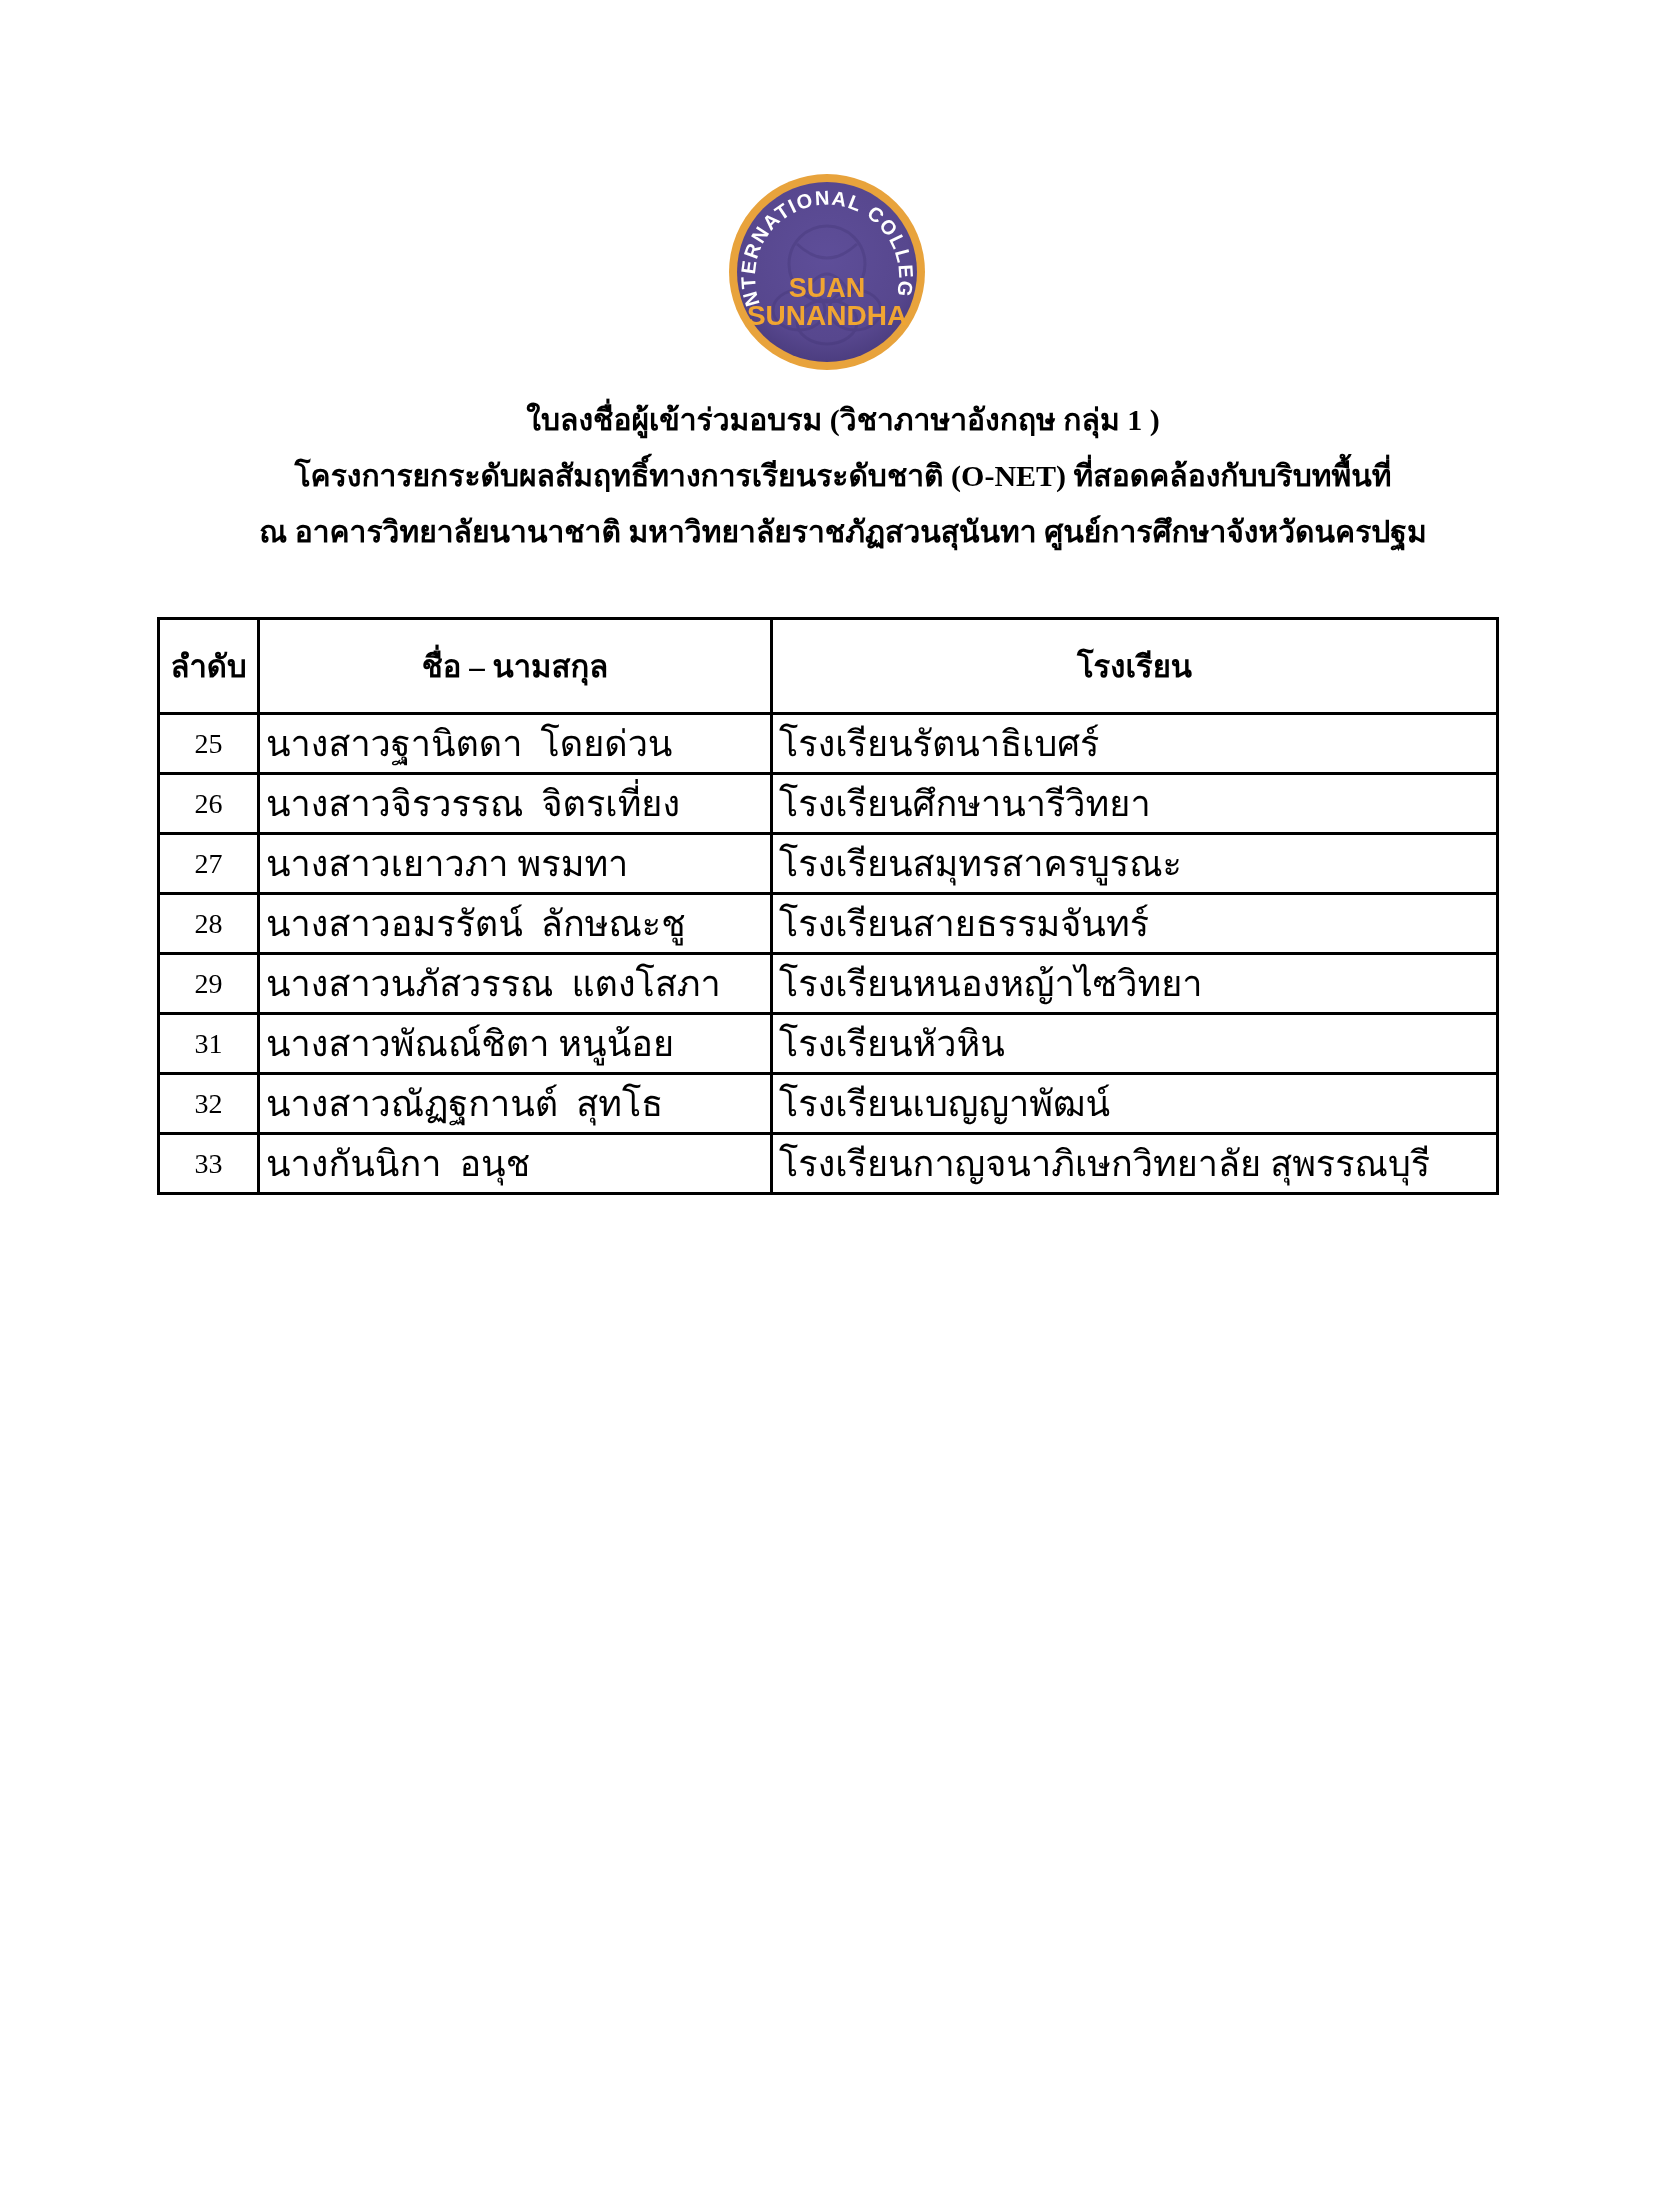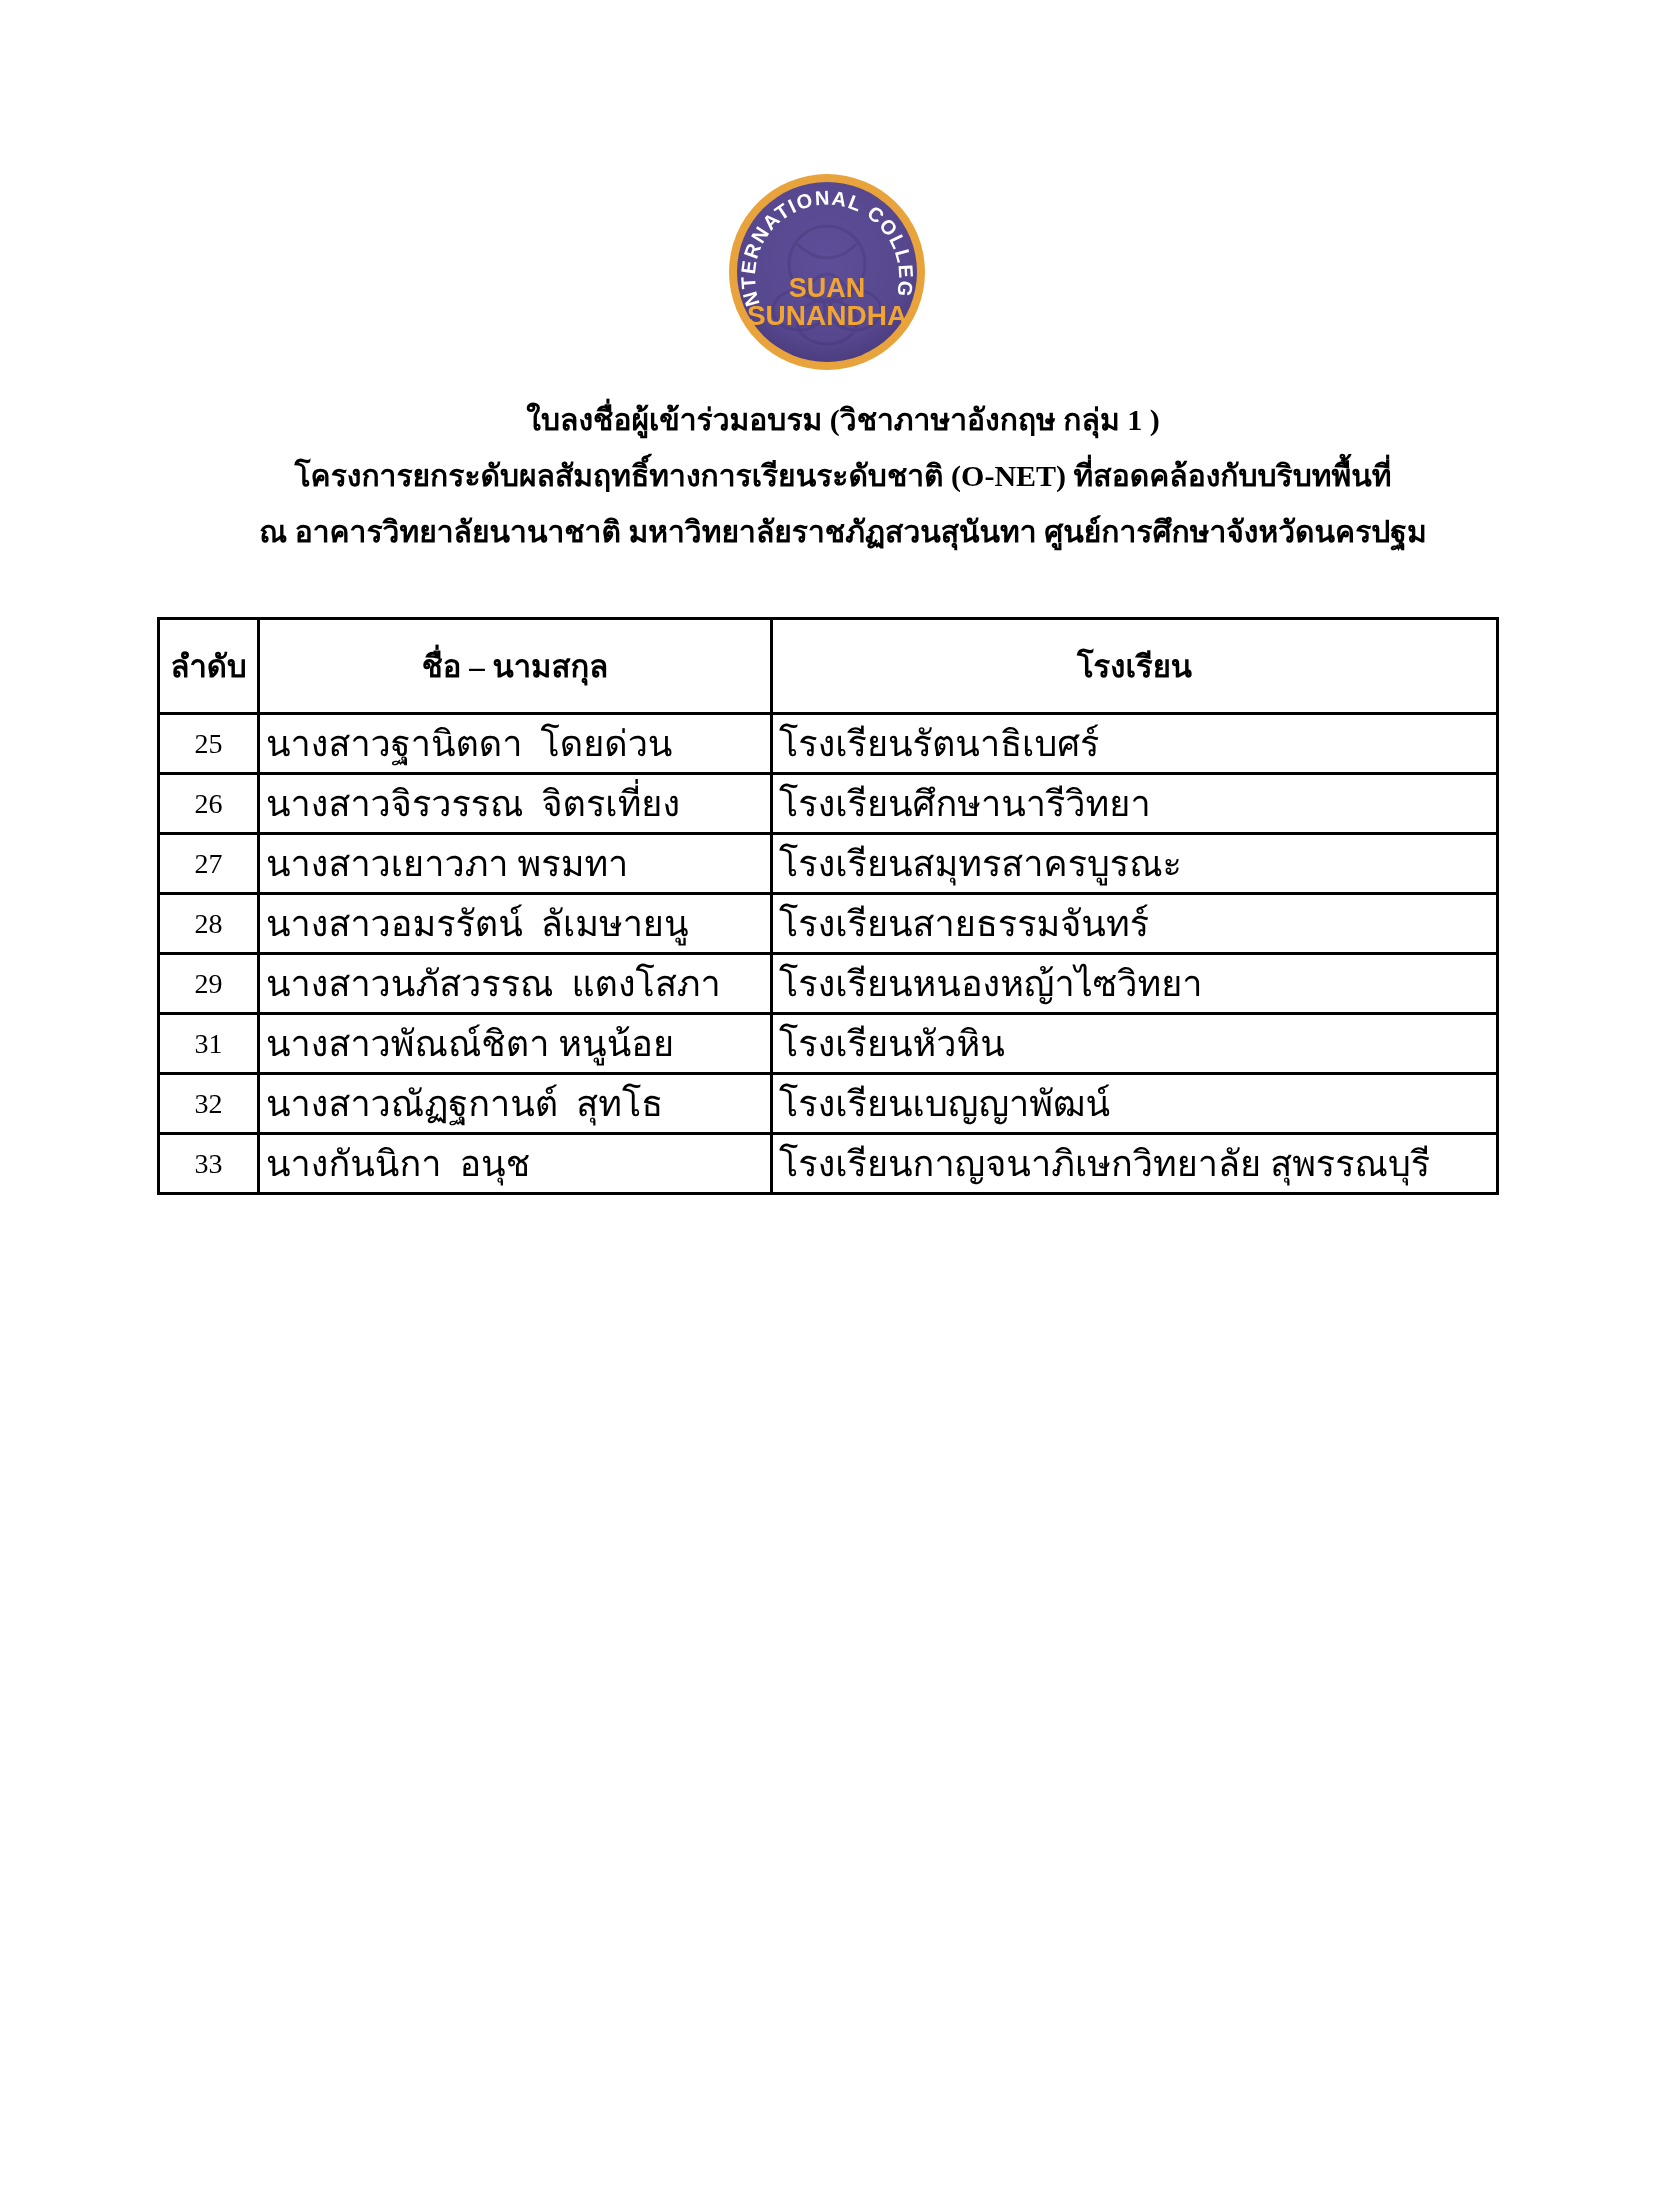--- a/index.html
+++ b/index.html
@@ -142,21 +142,21 @@
         <td class="c-name">นางสาวจิรวรรณ  จิตรเที่ยง</td>
         <td class="c-school">โรงเรียนศึกษานารีวิทยา</td>
       </tr>
       <tr>
         <td class="c-no">27</td>
         <td class="c-name">นางสาวเยาวภา พรมทา</td>
         <td class="c-school">โรงเรียนสมุทรสาครบูรณะ</td>
       </tr>
       <tr>
         <td class="c-no">28</td>
-        <td class="c-name">นางสาวอมรรัตน์  ลัเมษายนู</td>
+        <td class="c-name">นางสาวอมรรัตน์  ลักษณะชู</td>
         <td class="c-school">โรงเรียนสายธรรมจันทร์</td>
       </tr>
       <tr>
         <td class="c-no">29</td>
         <td class="c-name">นางสาวนภัสวรรณ  แตงโสภา</td>
         <td class="c-school">โรงเรียนหนองหญ้าไซวิทยา</td>
       </tr>
       <tr>
         <td class="c-no">31</td>
         <td class="c-name">นางสาวพัณณ์ชิตา หนูน้อย</td>

